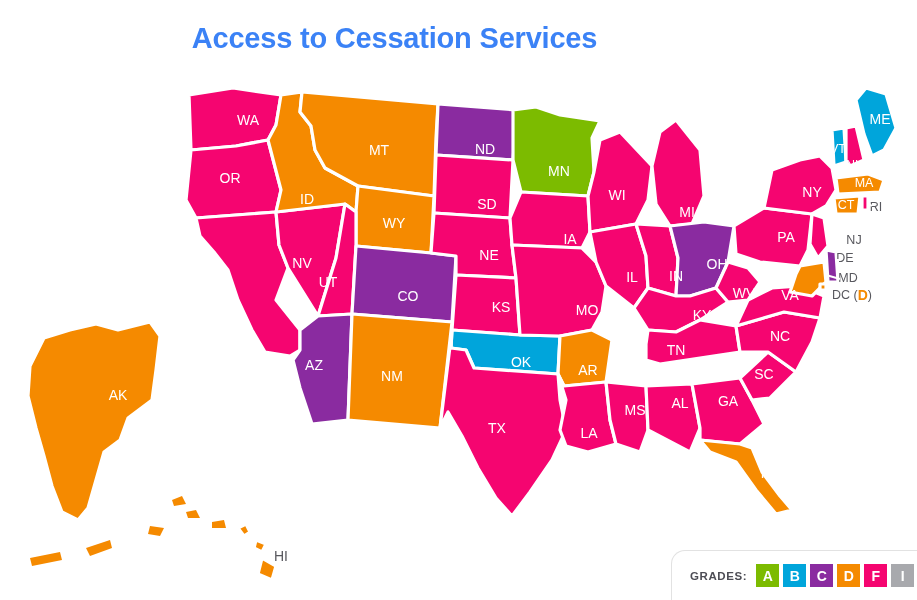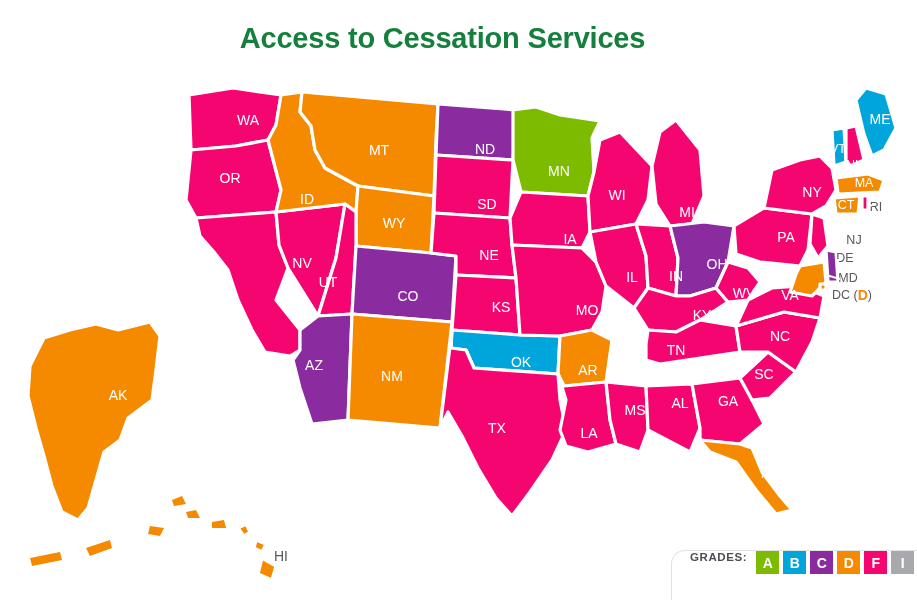--- a/index.html
+++ b/index.html
@@ -2,36 +2,36 @@
 <html><head>
 <meta charset="utf-8">
 <style>
   html,body{margin:0;padding:0;}
   body{
     width:917px;height:600px;background:#ffffff;overflow:hidden;
     font-family:"Liberation Sans","DejaVu Sans",sans-serif;position:relative;
   }
   #page-title{
     position:absolute;top:22px;left:0;width:789px;text-align:center;
-    font-size:29px;font-weight:bold;color:#15803d;letter-spacing:-0.2px;padding-left:48px;
+    font-size:29px;font-weight:bold;color:#3b82f6;letter-spacing:-0.2px;
   }
   #map-wrap{position:absolute;top:0;left:0;width:761px;height:600px;}
   svg#usmap{display:block;width:917px;height:600px;}
   .state-shape{stroke:#ffffff;stroke-width:3.2;stroke-linejoin:round;}
   .lbl{font-family:"Liberation Sans","DejaVu Sans",sans-serif;font-size:14px;
        fill:#ffffff;text-anchor:middle;dominant-baseline:middle;}
   .lbl.small{font-size:12.5px;}
   .lbl.outside{fill:#58585e;}
   .lbl.dcgrade{fill:#f58a00;font-weight:bold;}
   .leader{stroke:#ffffff;stroke-width:2;}
   #legend{
     position:absolute;right:0;bottom:0;width:246px;height:50px;
     background:#ffffff;border:1px solid #e2e2e2;border-right:none;border-bottom:none;
     border-top-left-radius:14px;box-sizing:border-box;
-    display:flex;align-items:flex-start;padding-left:18px;margin-left:44px;
+    display:flex;align-items:center;padding-left:18px;margin-left:44px;
   }
   #legend-label{font-size:11.5px;font-weight:bold;color:#4d4d55;letter-spacing:0.6px;margin-right:9px;}
   .chip{
     width:23px;height:23px;margin-right:4px;display:flex;align-items:center;
     justify-content:center;color:#ffffff;font-size:14px;font-weight:bold;
   }
 </style>
 </head>
 <body>
 

